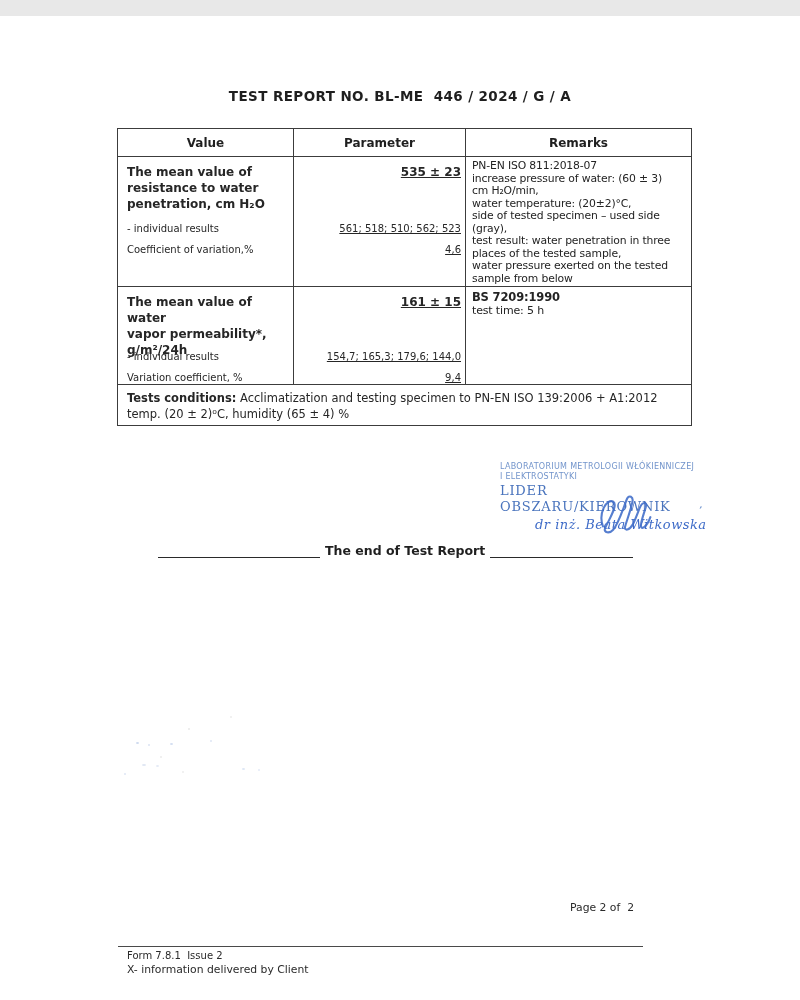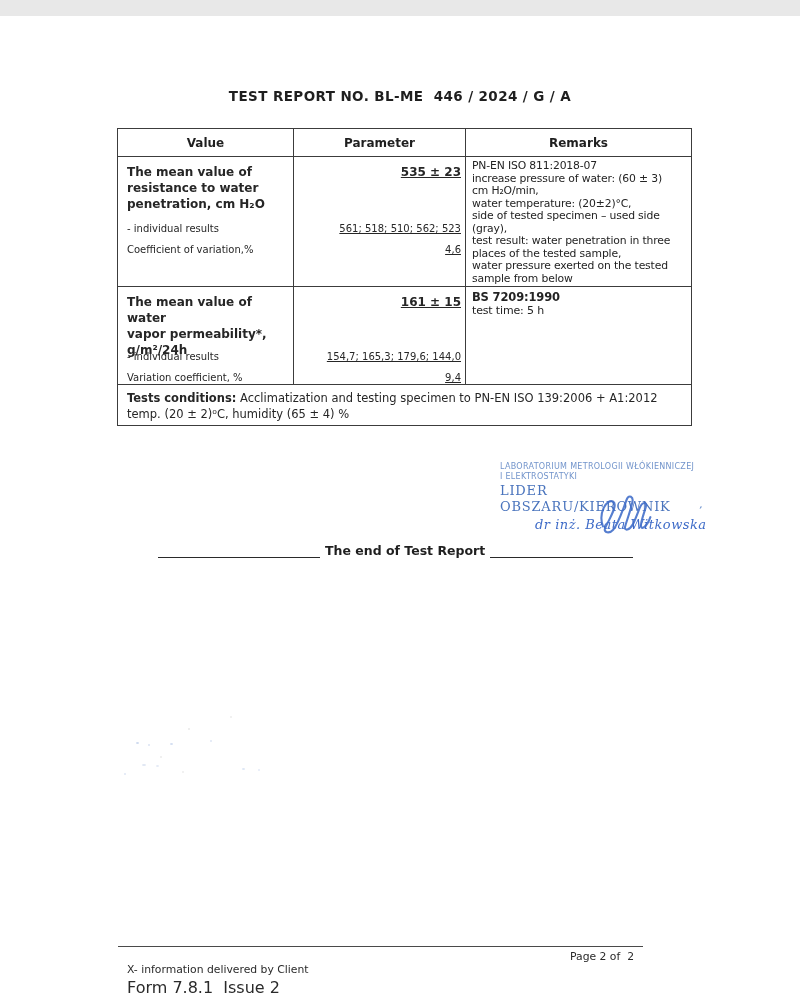--- a/index.html
+++ b/index.html
@@ -82,23 +82,23 @@
   .end-rule { border-bottom:1.6px solid #2a2a2a; height:13px; }
   .end-rule.left { width:162px; }
   .end-rule.right { flex:1; }
   .end-label { font-size:12.5px; font-weight:bold; padding:0 5px; white-space:nowrap; color:#1f1f1f; }
 
   
   .artifact { position:absolute; border-radius:50%; }
 
   
   .footer-rule { position:absolute; top:930px; left:118px; width:525px; height:1px; background:#4a4a4a; }
-  .footer-form { position:absolute; top:962px; left:127px; font-size:16px; color:#2a2a2a; }
+  .footer-form { position:absolute; top:934px; left:127px; font-size:10px; color:#2a2a2a; }
   .footer-note { position:absolute; top:947px; left:127px; font-size:10.8px; color:#2a2a2a;text-align:center; }
-  .footer-page { position:absolute; top:934px; left:570px; font-size:10.8px; color:#2a2a2a; }
+  .footer-page { position:absolute; top:885px; left:570px; font-size:10.8px; color:#2a2a2a; }
 </style>
 </head>
 <body>
 
 <div class="page">
 
   <div class="title pre">TEST REPORT NO. BL-ME  446 / 2024 / G / A</div>
 
   <div class="report-table">
 

